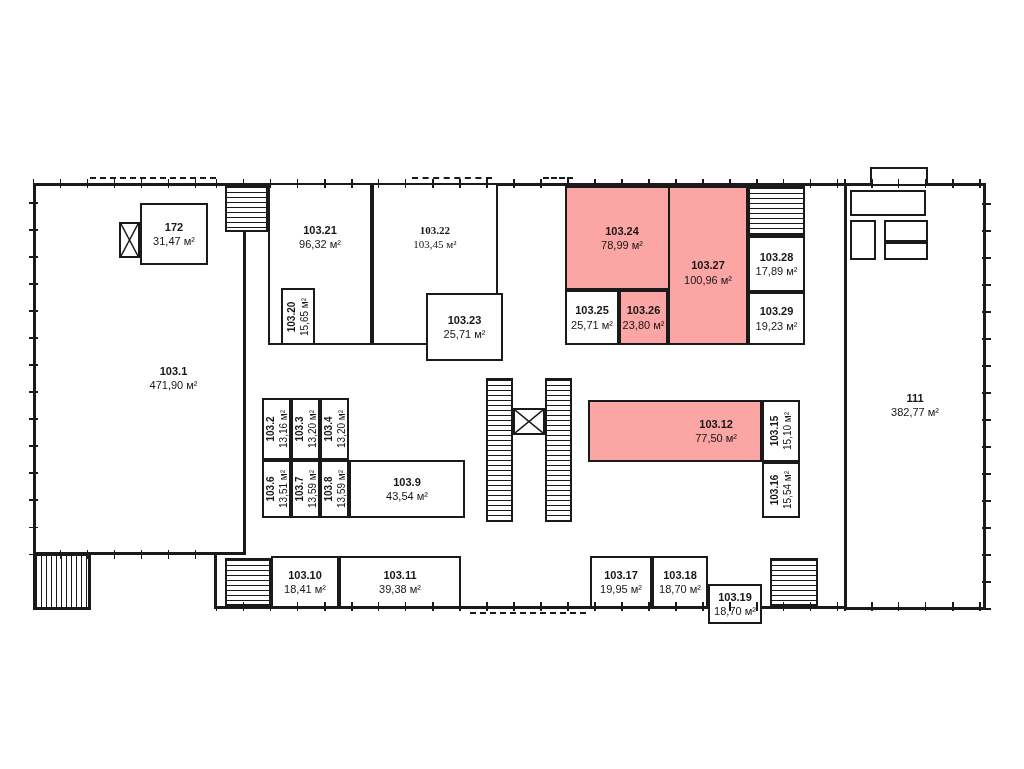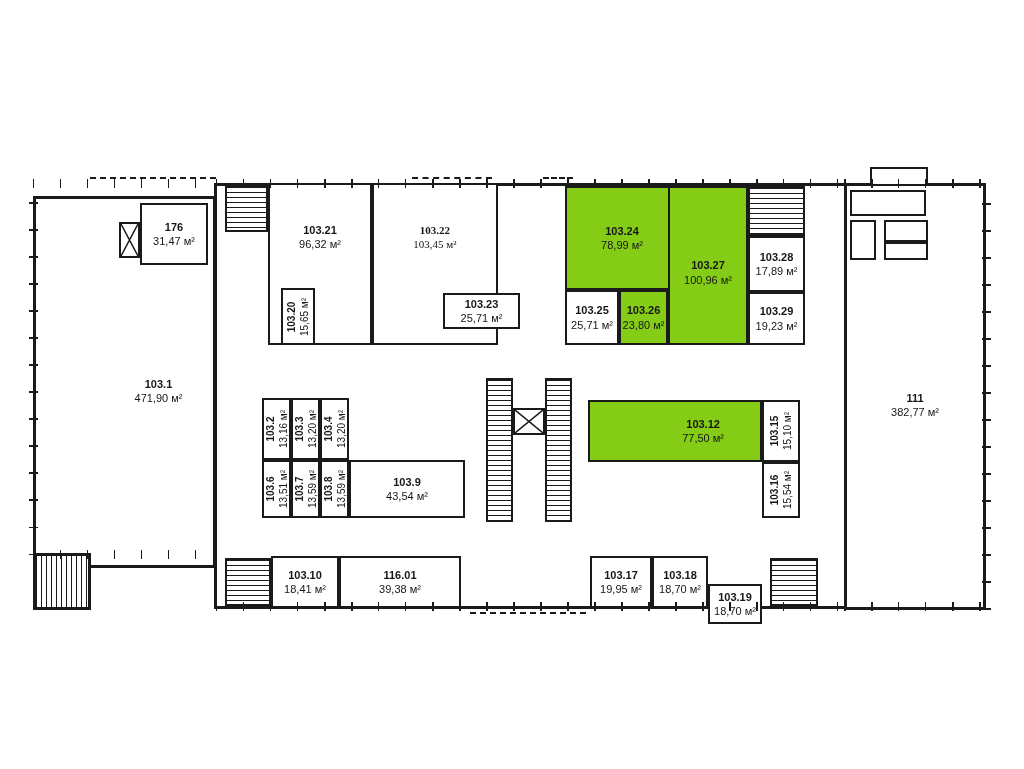--- a/index.html
+++ b/index.html
@@ -2,21 +2,21 @@
 <html><head>
 <meta charset="utf-8">
 <style>
   html,body{margin:0;padding:0;background:#ffffff;}
   .canvas{position:relative;width:1024px;height:769px;background:#ffffff;overflow:hidden;
           font-family:"Liberation Sans",sans-serif;color:#161616;}
   .shell{position:absolute;border:3px solid #1a1a1a;background:#ffffff;box-sizing:border-box;z-index:1;}
   .room{position:absolute;border:2px solid #1a1a1a;background:#ffffff;box-sizing:border-box;
         display:flex;align-items:center;justify-content:center;z-index:2;}
   .room.big{border-width:3px;}
-  .room.green{background:#84cc16;}
+  .room.green{background:#fca5a5;}
   .lbl{text-align:center;font-size:11px;line-height:1.3;}
   .lbl .num{font-weight:bold;display:block;white-space:nowrap;}
   .lbl .area{display:block;white-space:nowrap;}
   .vert .lbl{transform:rotate(-90deg);font-size:10px;}
   .stairs{position:absolute;border:2px solid #1a1a1a;box-sizing:border-box;z-index:2;background:#fff;}
   .rungs-h{background-image:repeating-linear-gradient(to bottom,#1a1a1a 0 1px,transparent 1px 5px);}
   .rungs-v{background-image:repeating-linear-gradient(to right,#1a1a1a 0 1px,transparent 1px 5px);}
   .elev{position:absolute;border:2px solid #1a1a1a;background:#fff;box-sizing:border-box;z-index:3;}
   .elev svg{display:block;width:100%;height:100%;}
   .dash{position:absolute;border-top:2px dashed #1a1a1a;z-index:2;}
@@ -26,21 +26,21 @@
            background-image:repeating-linear-gradient(0deg,#1a1a1a 0 1.5px,transparent 1.5px 27px);}
   .box{position:absolute;border:2px solid #1a1a1a;background:#fff;box-sizing:border-box;z-index:3;}
 </style>
 </head>
 <body>
 
 <div class="canvas">
 
   <div class="shell" style="left:214px;top:183px;width:633px;height:426px;"></div>
 
-  <div class="room big" style="left:33px;top:196px;width:183px;height:372px;padding-left:44px;">
+  <div class="room big" style="left:33px;top:183px;width:213px;height:372px;padding-left:44px;">
     <div class="lbl" style="margin-left:24px;margin-top:18px;">
       <span class="num">103.1</span>
         <span class="area">471,90 м²</span>
     </div>
   </div>
 
   <div class="stairs rungs-v" style="left:33px;top:553px;width:58px;height:57px;border-width:3px;"></div>
 
   <div class="room big" style="left:844px;top:183px;width:142px;height:427px;">
     <div class="lbl" style="margin-top:17px;">
@@ -72,21 +72,21 @@
     </div>
   </div>
 
   <div class="room" style="left:372px;top:183px;width:126px;height:162px;align-items:flex-start;">
     <div class="lbl" style="padding-top:38px;font-family:Liberation Serif, serif;">
       <span class="num">103.22</span>
         <span class="area">103,45 м²</span>
     </div>
   </div>
 
-  <div class="room" style="left:443px;top:293px;width:77px;height:36px;">
+  <div class="room" style="left:426px;top:293px;width:77px;height:68px;">
     <div class="lbl">
       <span class="num">103.23</span>
         <span class="area">25,71 м²</span>
     </div>
   </div>
 
   <div class="room green" style="left:565px;top:186px;width:114px;height:104px;">
     <div class="lbl">
       <span class="num">103.24</span>
         <span class="area">78,99 м²</span>
@@ -123,21 +123,21 @@
 
   <div class="room" style="left:748px;top:292px;width:57px;height:53px;">
     <div class="lbl">
       <span class="num">103.29</span>
         <span class="area">19,23 м²</span>
     </div>
   </div>
 
   <div class="room" style="left:140px;top:203px;width:68px;height:62px;">
     <div class="lbl">
-      <span class="num">176</span>
+      <span class="num">172</span>
         <span class="area">31,47 м²</span>
     </div>
   </div>
   <div class="elev" style="left:119px;top:222px;width:21px;height:36px;">
     <svg viewBox="0 0 20 20" preserveAspectRatio="none">
       <path d="M0,0 L20,20 M20,0 L0,20" stroke="#1a1a1a" stroke-width="1.5" vector-effect="non-scaling-stroke" fill="none"></path>
     </svg>
   </div>
 
   <div class="room vert" style="left:262px;top:398px;width:29px;height:62px;">
@@ -185,21 +185,21 @@
 
   <div class="stairs rungs-h" style="left:486px;top:378px;width:27px;height:144px;"></div>
   <div class="stairs rungs-h" style="left:545px;top:378px;width:27px;height:144px;"></div>
   <div class="elev" style="left:513px;top:408px;width:32px;height:27px;">
     <svg viewBox="0 0 20 20" preserveAspectRatio="none">
       <path d="M0,0 L20,20 M20,0 L0,20" stroke="#1a1a1a" stroke-width="1.5" vector-effect="non-scaling-stroke" fill="none"></path>
     </svg>
   </div>
 
   <div class="room green" style="left:588px;top:400px;width:174px;height:62px;justify-content:flex-end;">
-    <div class="lbl" style="margin-right:36px;">
+    <div class="lbl" style="margin-right:23px;">
       <span class="num">103.12</span>
         <span class="area">77,50 м²</span>
     </div>
   </div>
   <div class="room vert" style="left:762px;top:400px;width:38px;height:62px;">
     <div class="lbl">
       <span class="num">103.15</span>
         <span class="area">15,10 м²</span>
     </div>
   </div>
@@ -212,21 +212,21 @@
 
   <div class="stairs rungs-h" style="left:225px;top:558px;width:46px;height:48px;"></div>
   <div class="room" style="left:271px;top:556px;width:68px;height:52px;">
     <div class="lbl">
       <span class="num">103.10</span>
         <span class="area">18,41 м²</span>
     </div>
   </div>
   <div class="room" style="left:339px;top:556px;width:122px;height:52px;">
     <div class="lbl">
-      <span class="num">116.01</span>
+      <span class="num">103.11</span>
         <span class="area">39,38 м²</span>
     </div>
   </div>
   <div class="room" style="left:590px;top:556px;width:62px;height:52px;">
     <div class="lbl">
       <span class="num">103.17</span>
         <span class="area">19,95 м²</span>
     </div>
   </div>
   <div class="room" style="left:652px;top:556px;width:56px;height:52px;">

